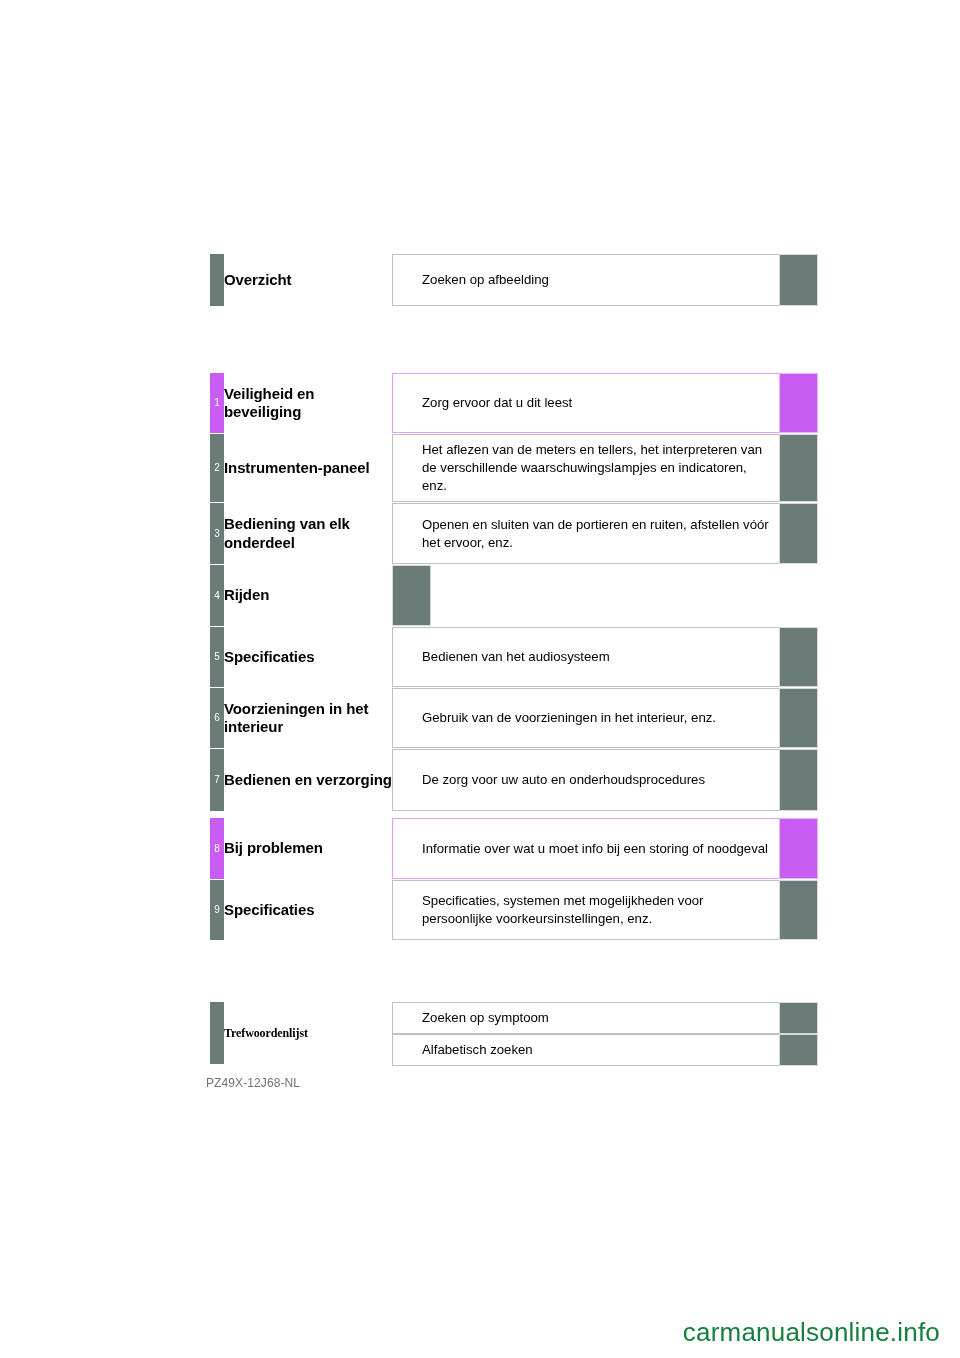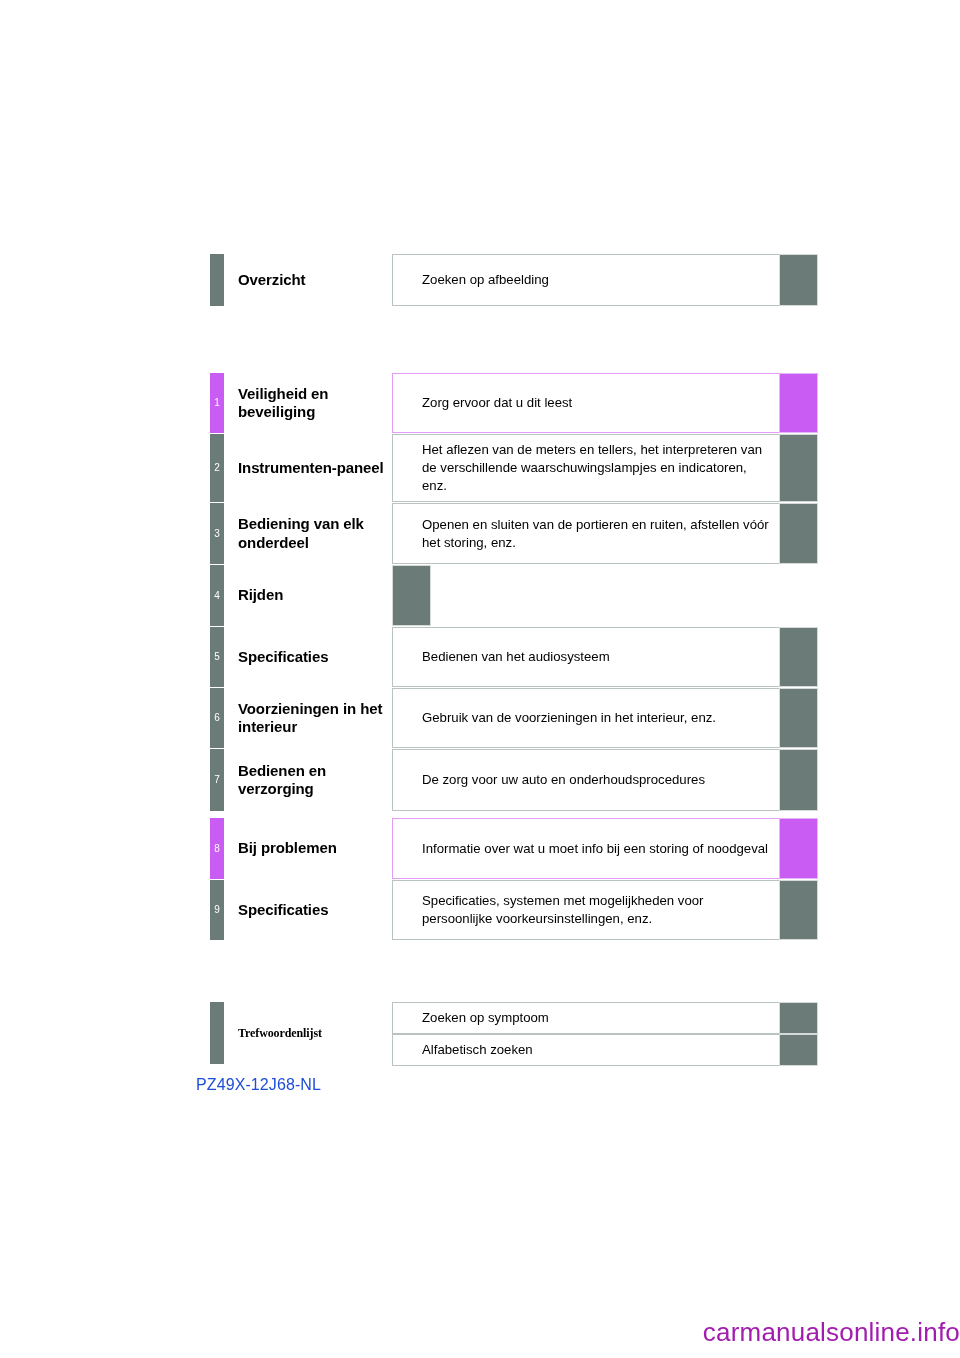--- a/index.html
+++ b/index.html
@@ -53,21 +53,20 @@
     font-size: 10px;
     line-height: 1;
     color: #ffffff;
     font-family: "Liberation Sans", sans-serif;
   }
 
   
   .row-title {
     flex: 0 0 168px;
     width: 168px;
-    padding-left: 14px;
     box-sizing: border-box;
     display: flex;
     align-items: center;
     font-size: 15px;
     font-weight: bold;
     line-height: 1.22;
     letter-spacing: -0.1px;
   }
 
   
@@ -113,34 +112,34 @@
     flex: 1 1 50%;
     display: flex;
     align-items: stretch;
     justify-content: center;
   }
   .index-line .row-desc { font-size: 13.2px; }
 
   
   .doc-code {
     position: absolute;
-    left: 196px;
+    left: 206px;
     top: 1076px;
-    font-size: 16px;
+    font-size: 12px;
     letter-spacing: 0.1px;
-    color: #1d4ed8;
+    color: #737373;
   }
 
   
   .watermark {
     position: absolute;
-    right: 0;
+    right: 20px;
     bottom: 10px;
     font-size: 26px;
-    color: #a21caf;
+    color: #15803d;
     letter-spacing: 0.2px;
     font-family: "Liberation Sans", sans-serif;
   }
 </style>
 </head>
 <body>
 
 <div class="page">
 
   <div class="toc-row row-overview">
@@ -167,21 +166,21 @@
         </div>
         <div class="row-title">Instrumenten-paneel</div>
         <div class="row-desc">Het aflezen van de meters en tellers, het interpreteren van de verschillende waarschuwingslampjes en indicatoren, enz.</div>
         <div class="row-tab"></div>
       </div>
       <div class="toc-row" style="top: 503px; height: 61px;">
         <div class="row-bar">
           <span class="row-num">3</span>
         </div>
         <div class="row-title">Bediening van elk onderdeel</div>
-        <div class="row-desc">Openen en sluiten van de portieren en ruiten, afstellen vóór het storing, enz.</div>
+        <div class="row-desc">Openen en sluiten van de portieren en ruiten, afstellen vóór het ervoor, enz.</div>
         <div class="row-tab"></div>
       </div>
       <div class="toc-row" style="top: 565px; height: 61px;">
         <div class="row-bar">
           <span class="row-num">4</span>
         </div>
         <div class="row-title">Rijden</div>
         <div class="row-tab"></div>
       </div>
       <div class="toc-row" style="top: 627px; height: 60px;">

